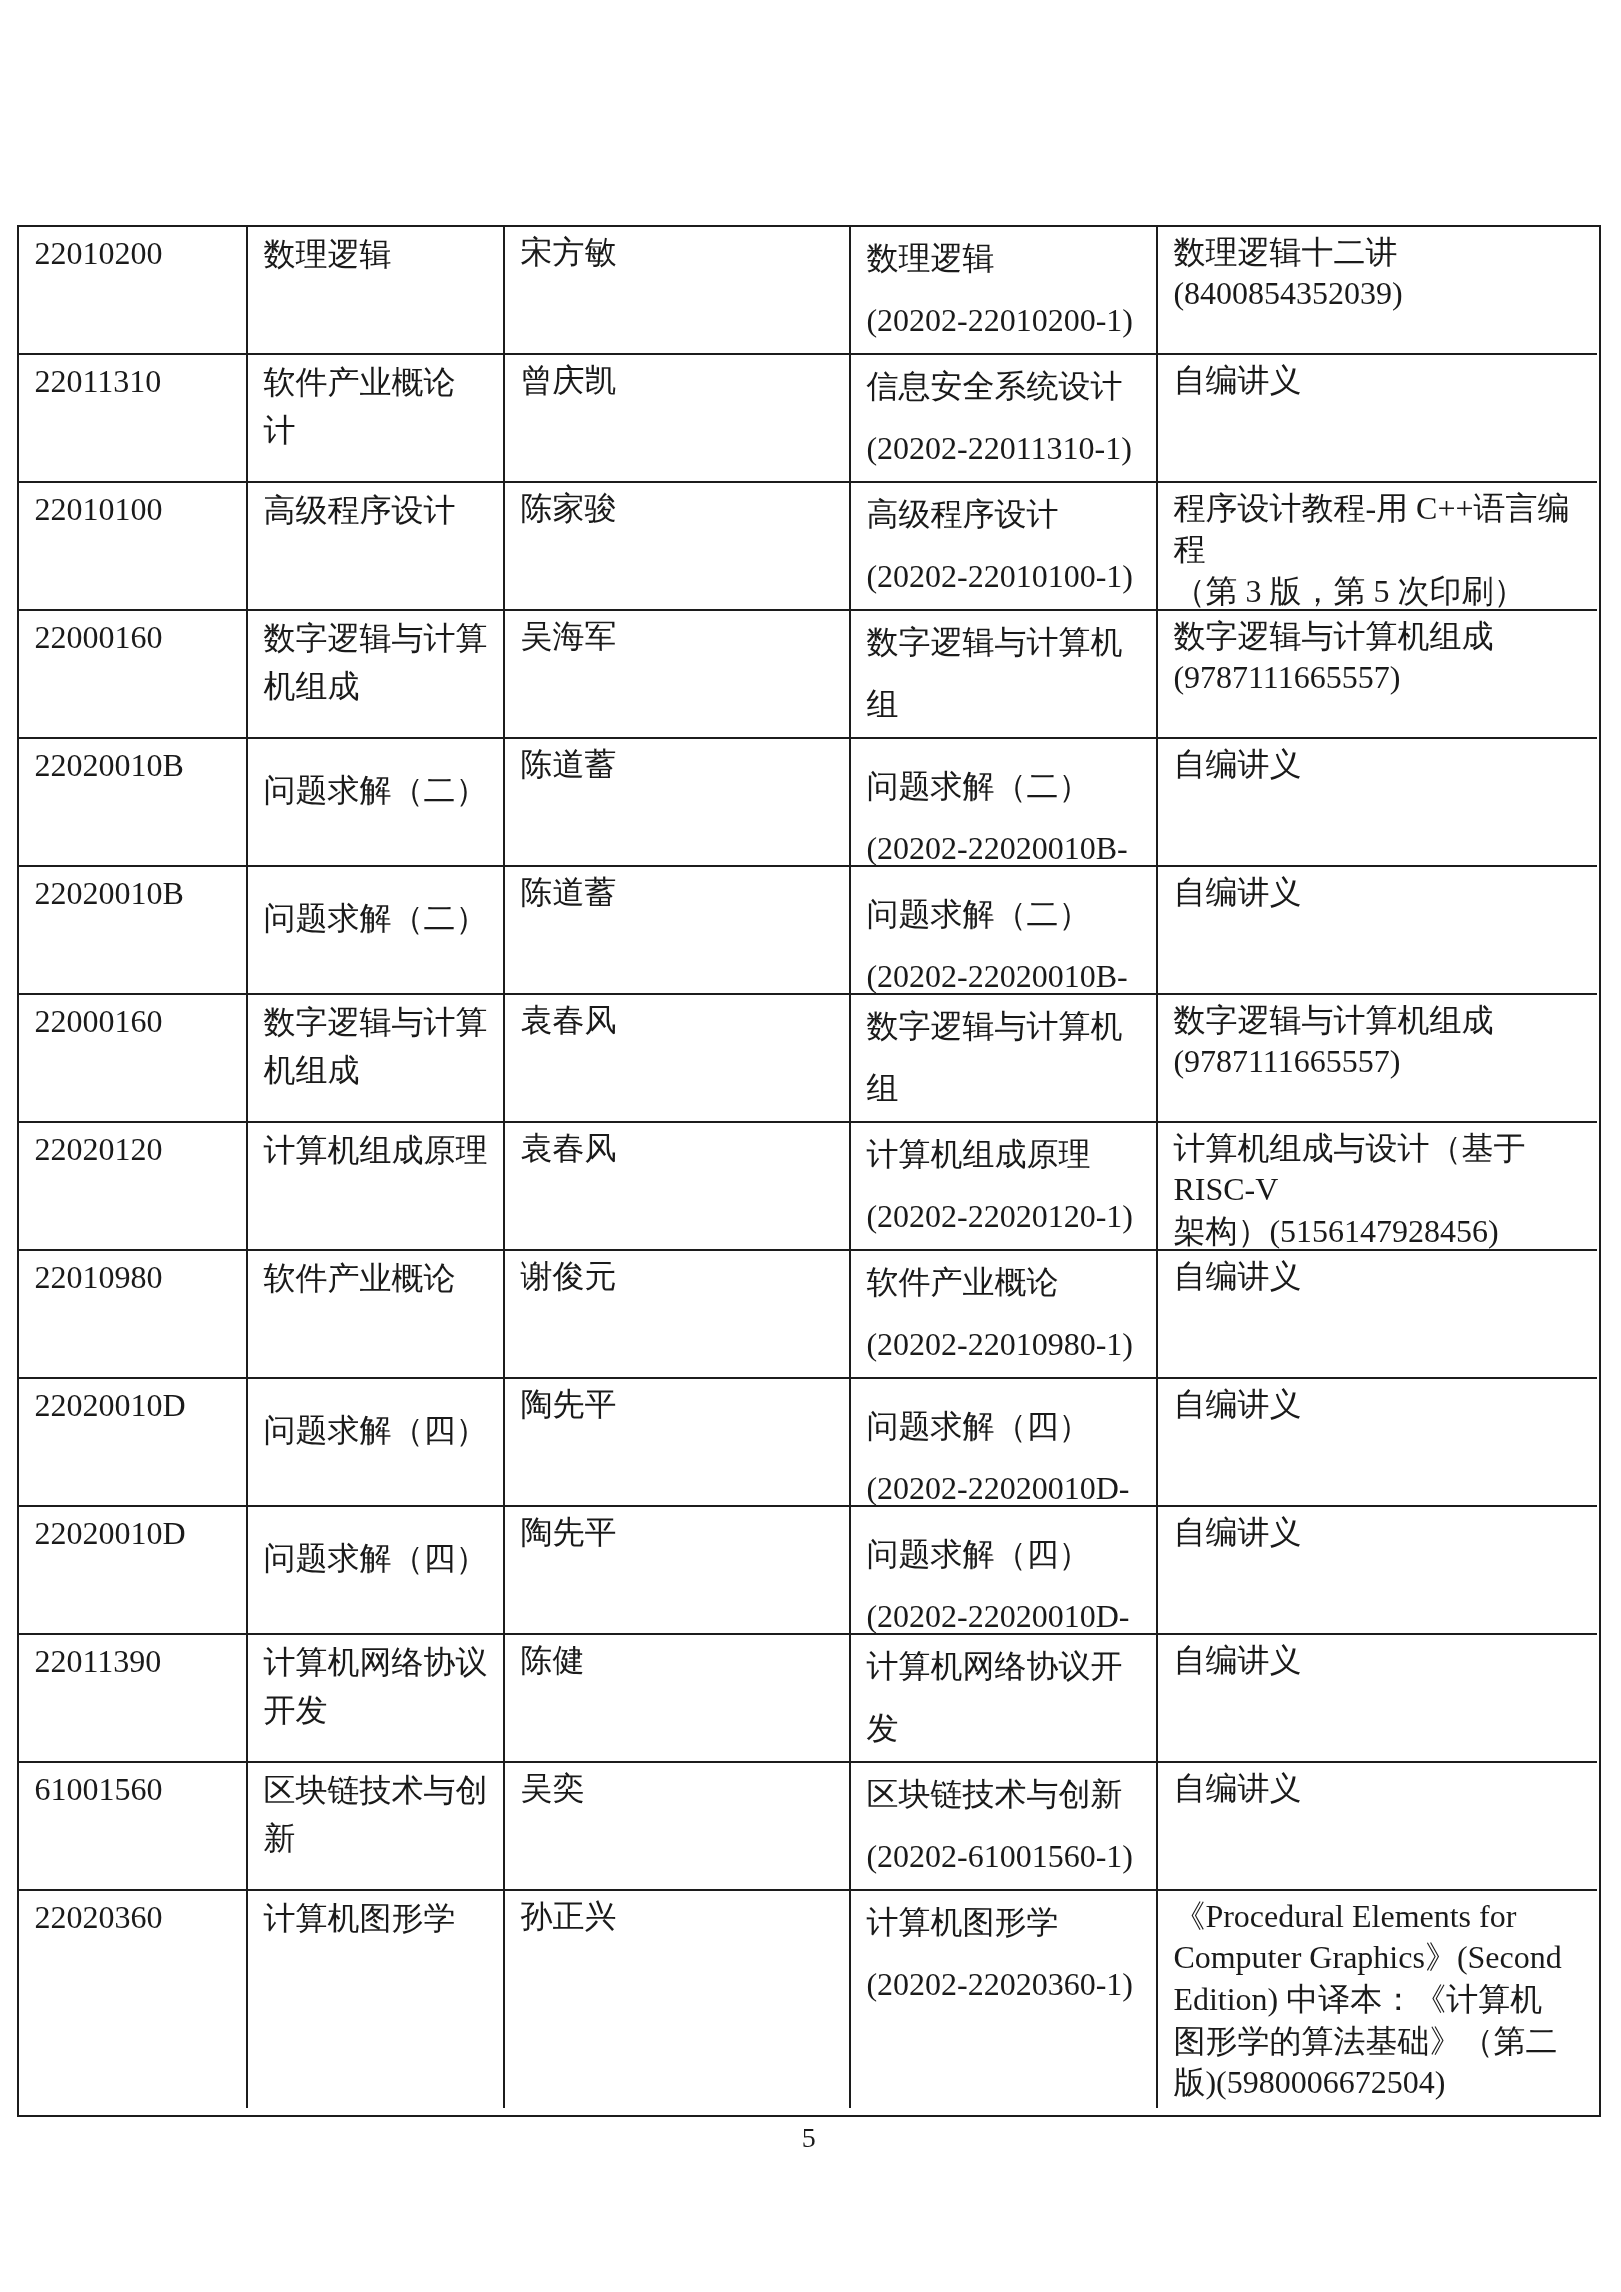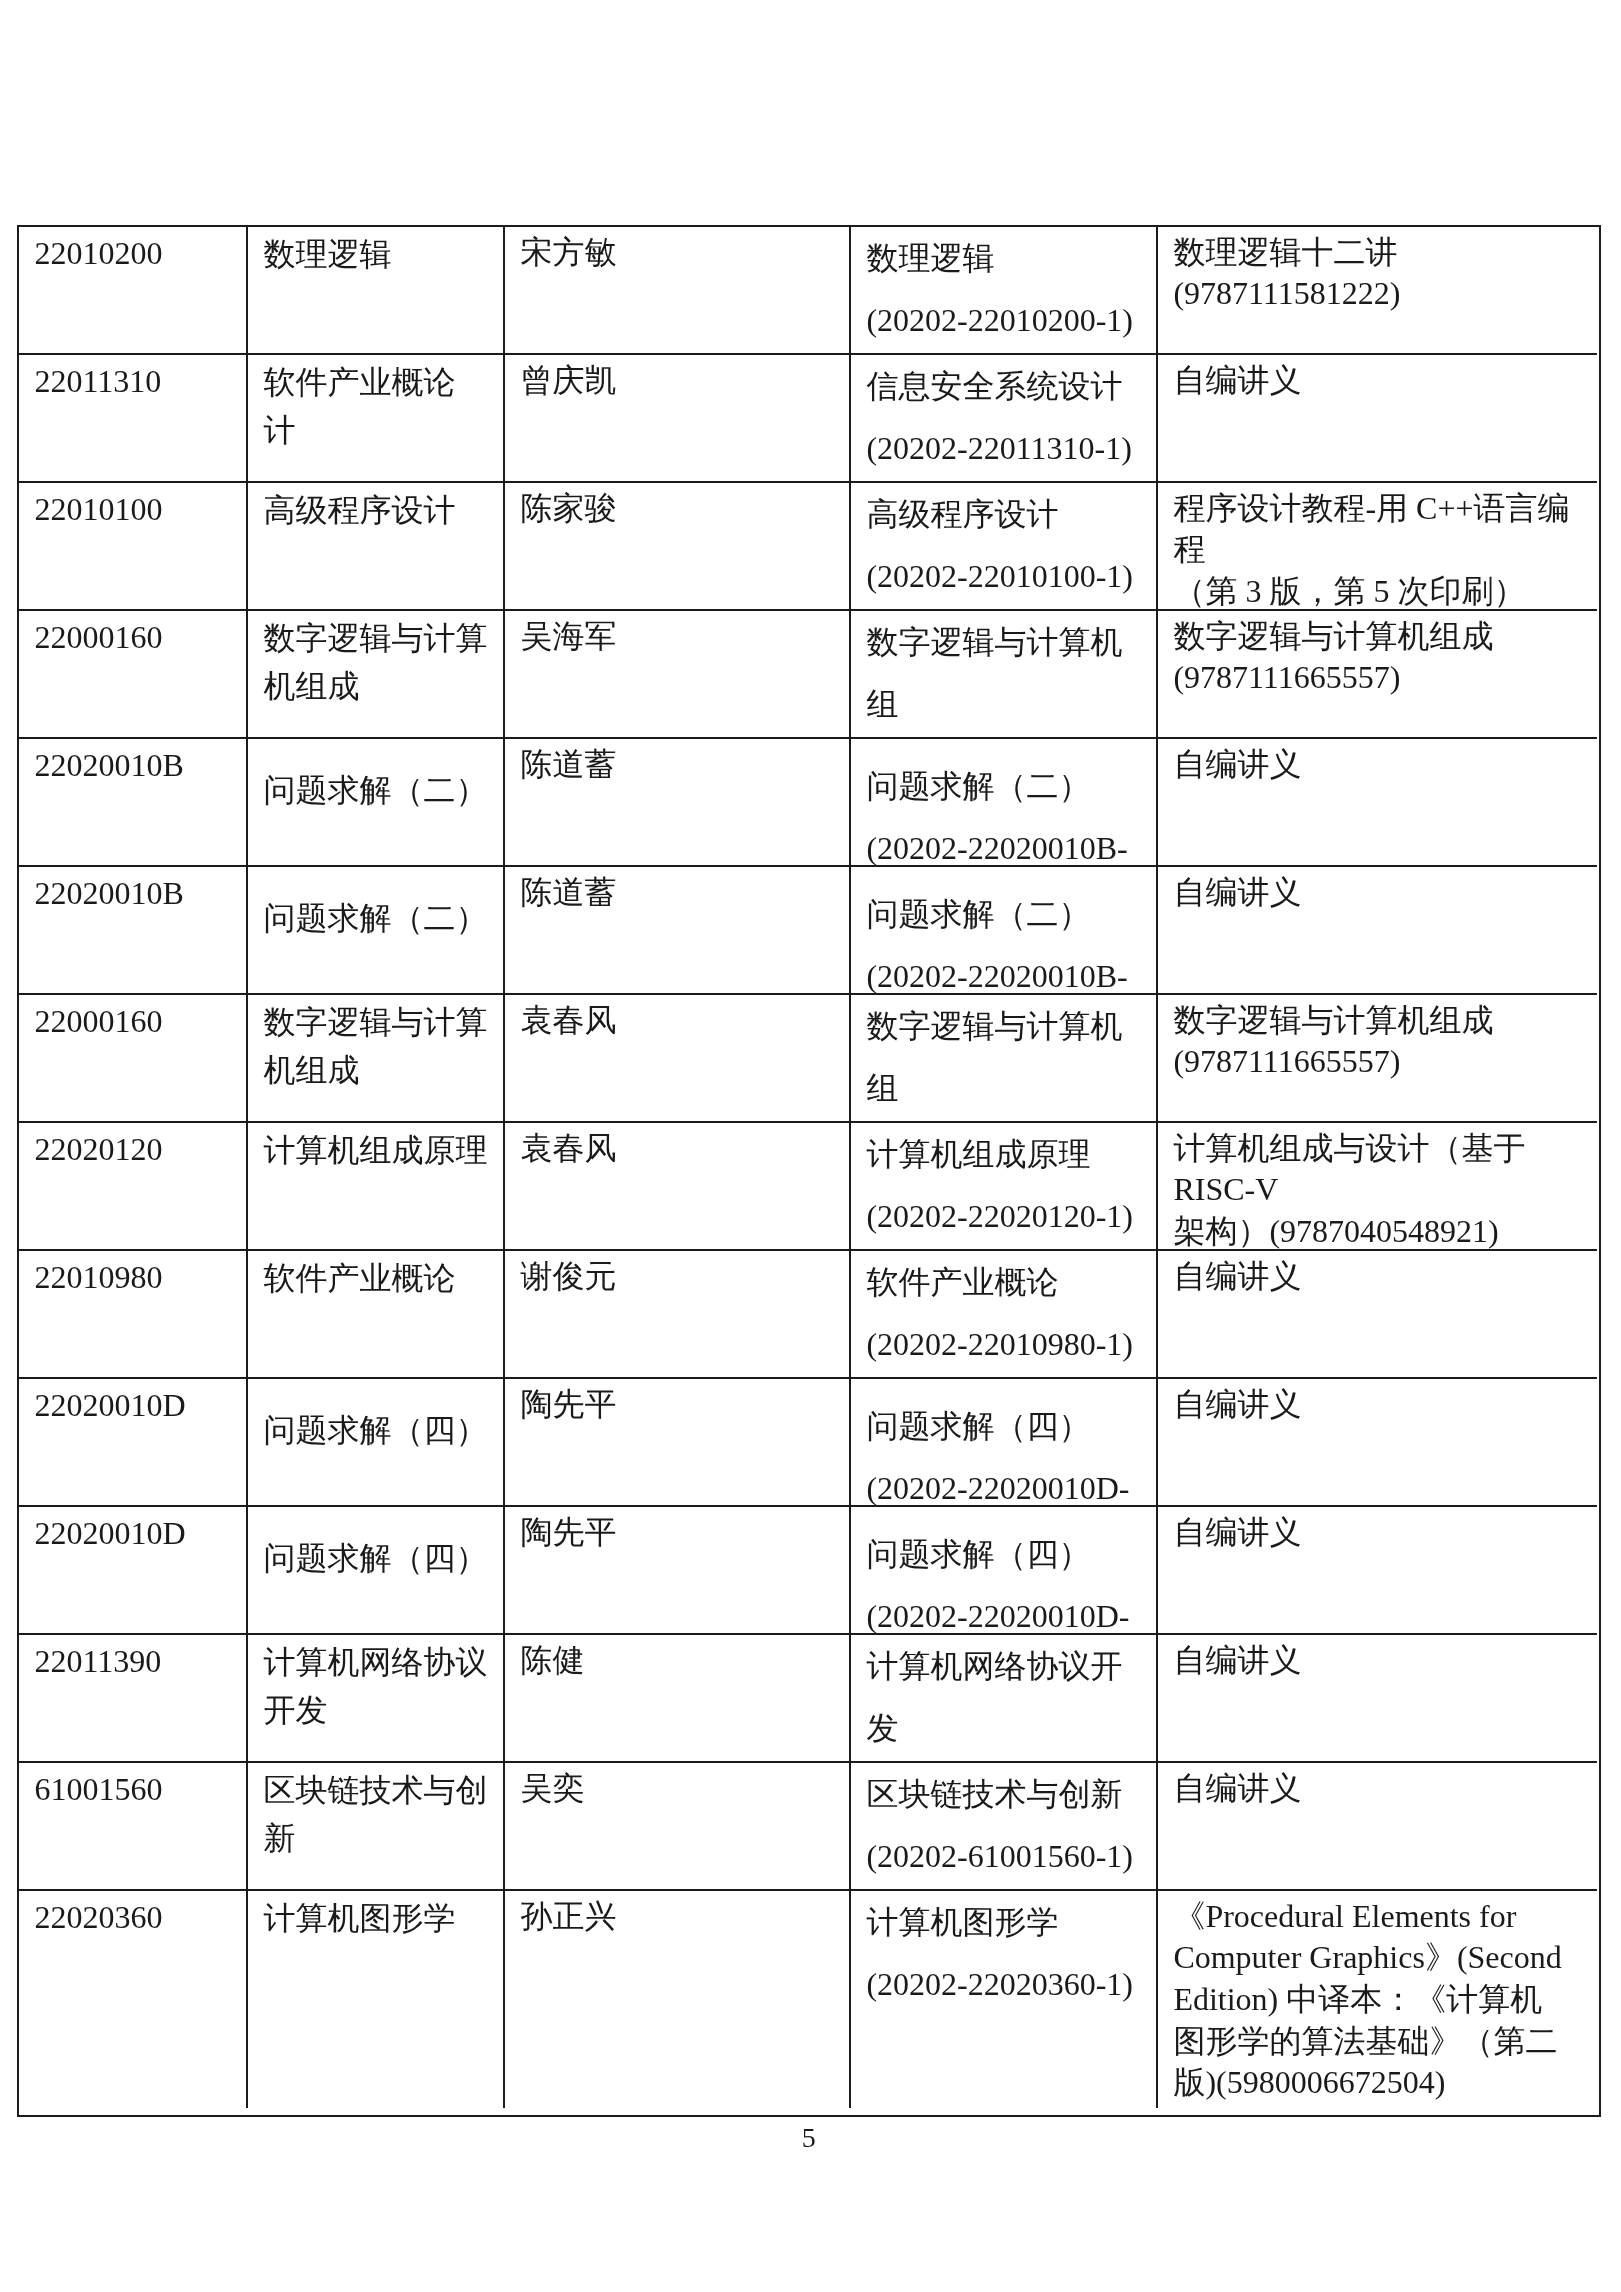--- a/index.html
+++ b/index.html
@@ -53,21 +53,21 @@
 
 <div class="page">
   <div class="course-table">
 
     <div class="trow">
       <div class="c code">22010200</div>
       <div class="c name">数理逻辑</div>
       <div class="c inst">宋方敏</div>
       <div class="c sect">数理逻辑
 (20202-22010200-1)</div>
-      <div class="c book">数理逻辑十二讲(9787111581222)</div>
+      <div class="c book">数理逻辑十二讲(8400854352039)</div>
     </div>
 
     <div class="trow">
       <div class="c code">22011310</div>
       <div class="c name">软件产业概论
 计</div>
       <div class="c inst">曾庆凯</div>
       <div class="c sect">信息安全系统设计
 (20202-22011310-1)</div>
       <div class="c book">自编讲义</div>
@@ -124,21 +124,21 @@
 (9787111665557)</div>
     </div>
 
     <div class="trow">
       <div class="c code">22020120</div>
       <div class="c name">计算机组成原理</div>
       <div class="c inst">袁春风</div>
       <div class="c sect">计算机组成原理
 (20202-22020120-1)</div>
       <div class="c book">计算机组成与设计（基于 RISC-V
-架构）(9787040548921)</div>
+架构）(5156147928456)</div>
     </div>
 
     <div class="trow">
       <div class="c code">22010980</div>
       <div class="c name">软件产业概论</div>
       <div class="c inst">谢俊元</div>
       <div class="c sect">软件产业概论
 (20202-22010980-1)</div>
       <div class="c book">自编讲义</div>
     </div>

